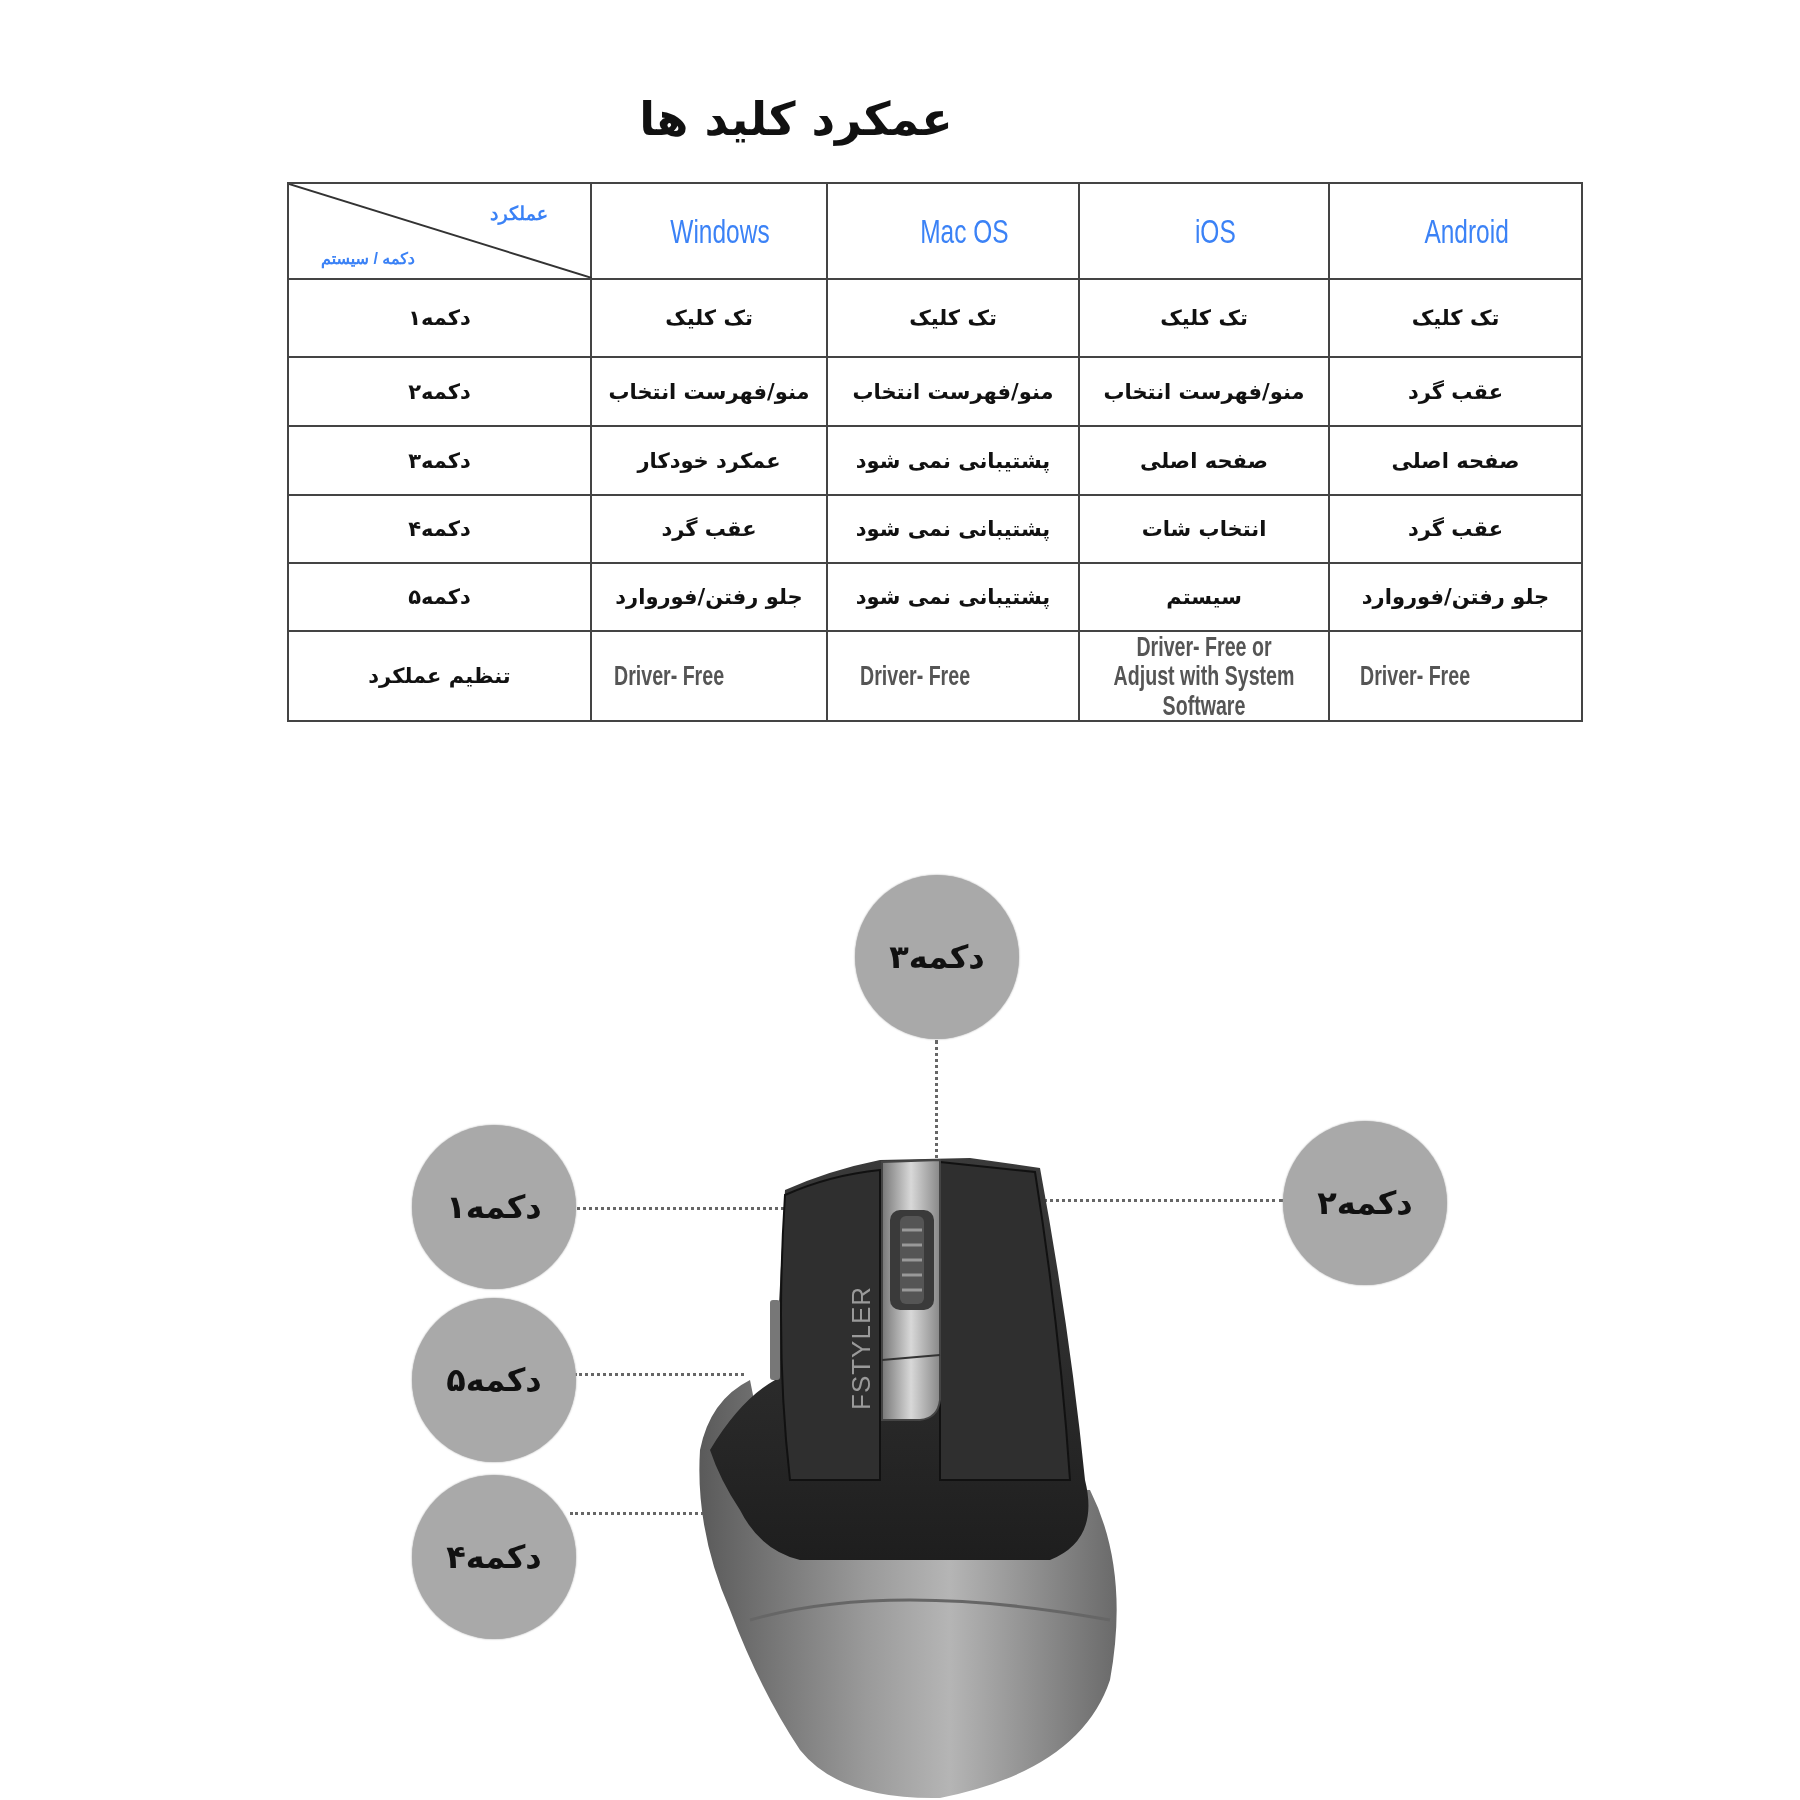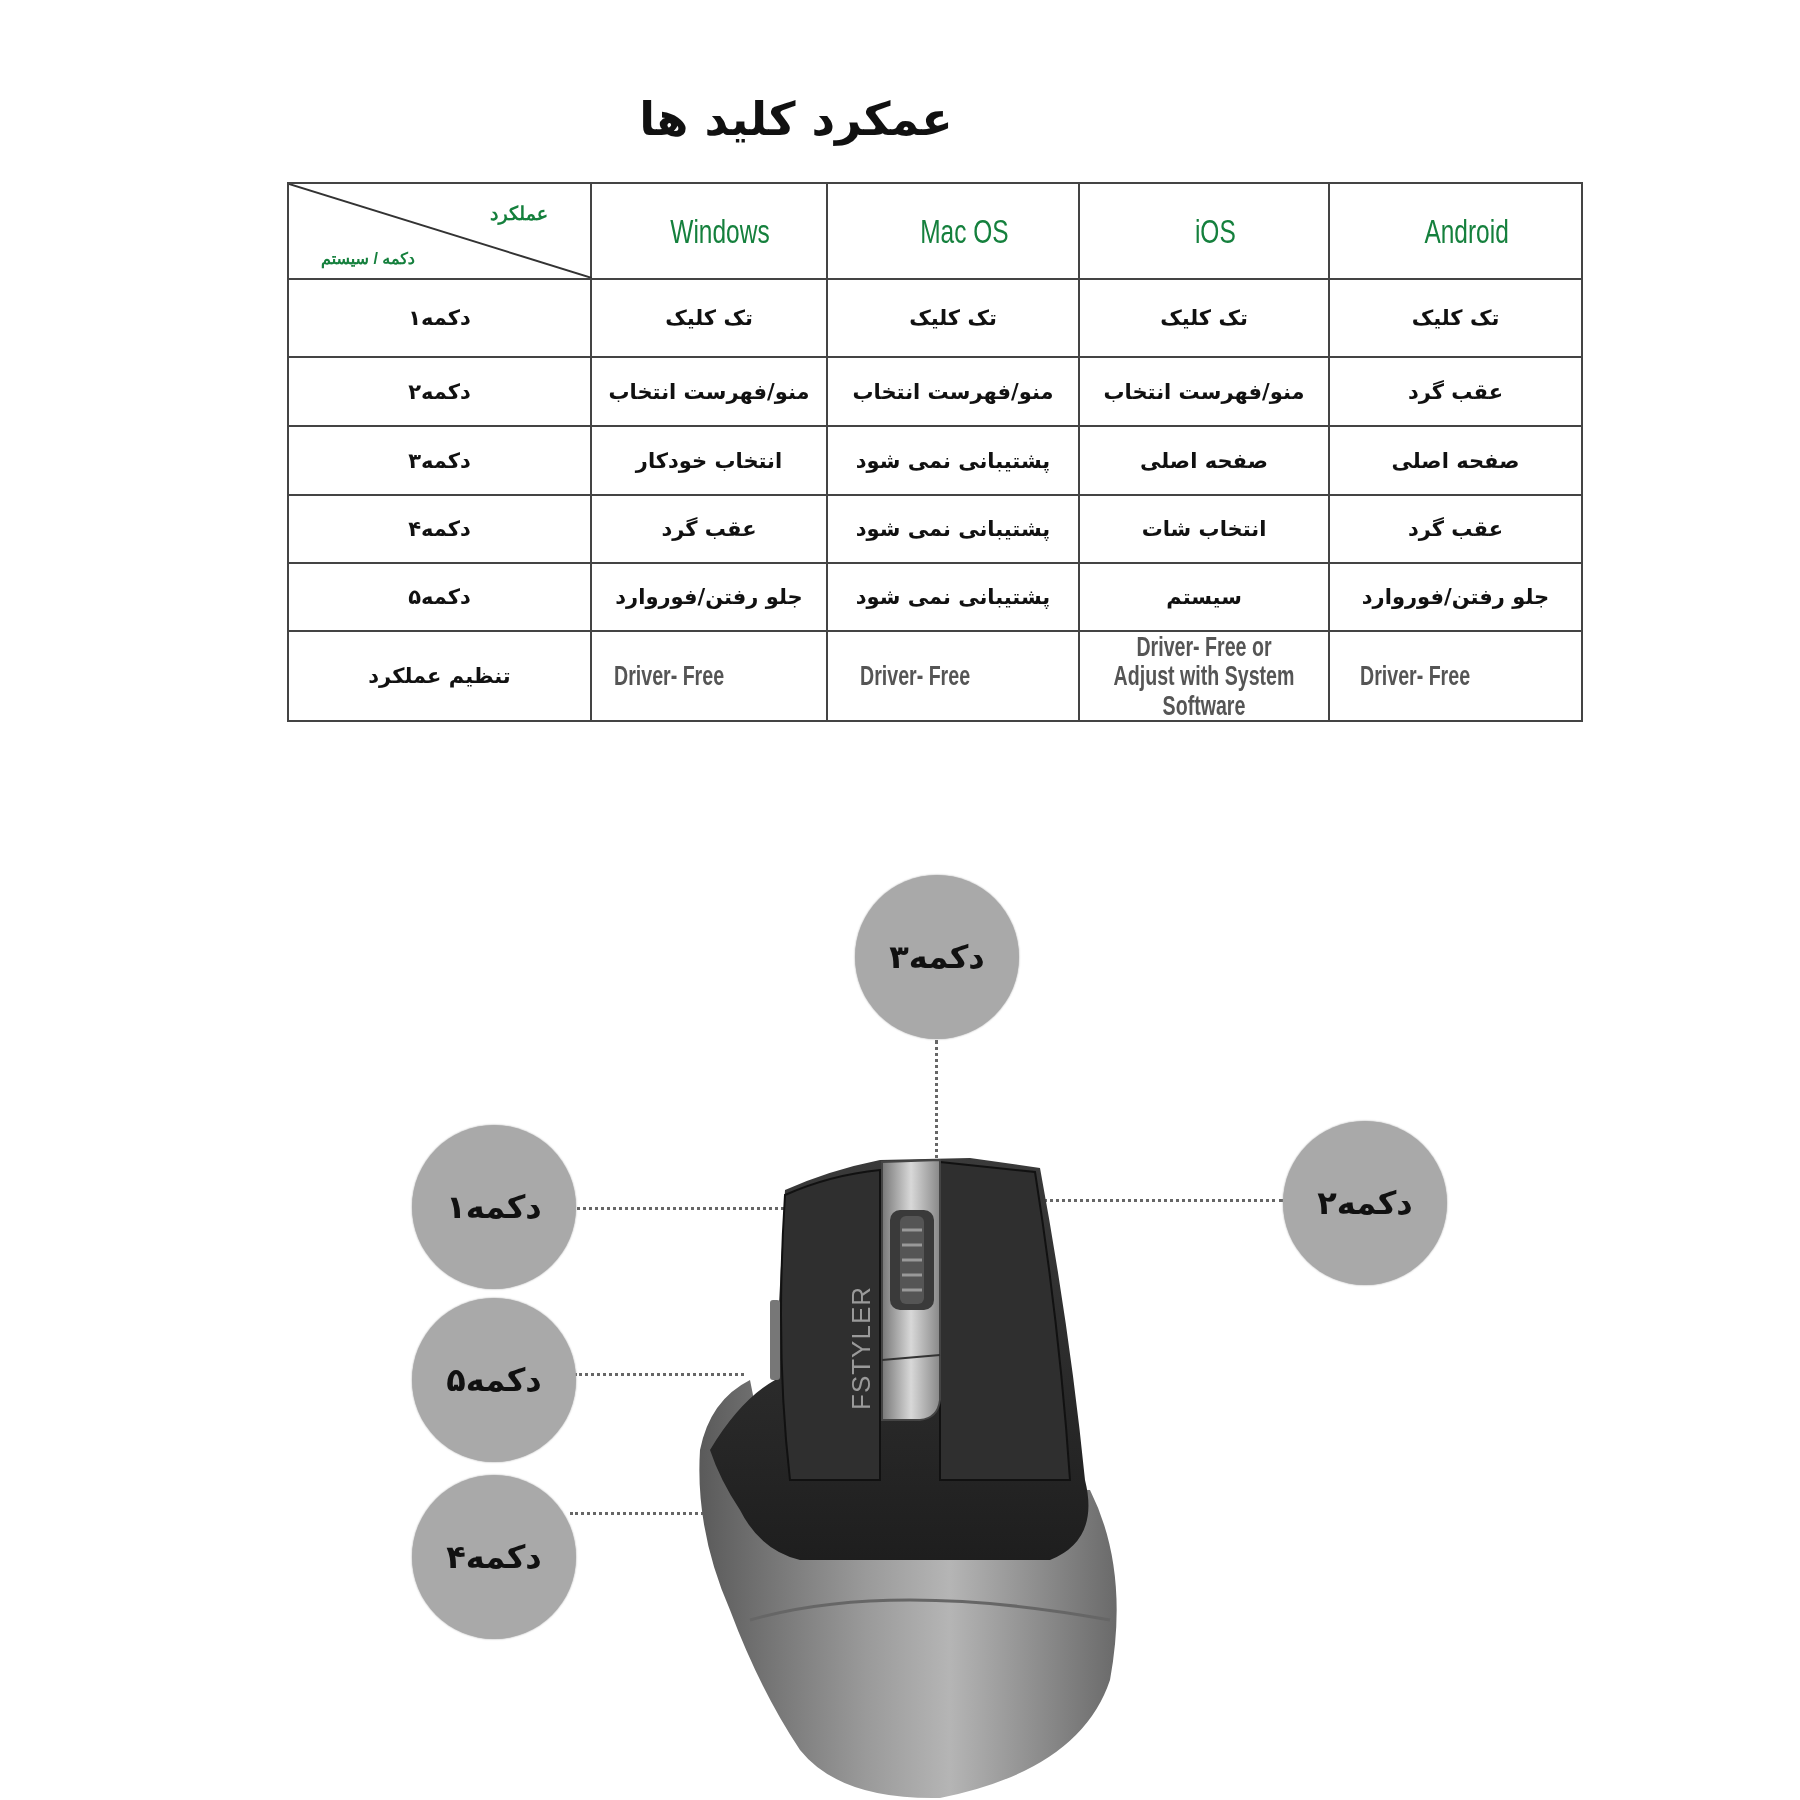--- a/index.html
+++ b/index.html
@@ -1,20 +1,20 @@
 <!DOCTYPE html>
 <html><head>
 <meta charset="utf-8">
 <style>
   html,body{margin:0;padding:0;background:#fff;}
   body{width:1800px;height:1800px;position:relative;overflow:hidden;font-family:"DejaVu Sans",sans-serif;color:#111;}
   .title{position:absolute;left:0;width:1592px;top:92px;text-align:center;font-size:46px;font-weight:bold;letter-spacing:14px;direction:rtl;}
   table.keys{position:absolute;left:287px;top:182px;width:1294px;border-collapse:collapse;table-layout:fixed;}
   table.keys td{border:2px solid #444;text-align:center;vertical-align:middle;font-size:21px;font-weight:bold;padding:0 6px;}
-  table.keys tr.head td{height:94px;font-family:"Liberation Sans",sans-serif;font-size:34px;font-weight:normal;transform-origin:center;color:#15803d;padding-left:28px;}
+  table.keys tr.head td{height:94px;font-family:"Liberation Sans",sans-serif;font-size:34px;font-weight:normal;transform-origin:center;color:#3b82f6;padding-left:28px;}
   .cond{display:inline-block;transform:scaleX(0.72);font-family:"Liberation Sans",sans-serif;}
   td.corner{position:relative;padding:0;}
   td.corner svg{position:absolute;left:0;top:0;}
   .corner-top{position:absolute;right:42px;top:18px;font-size:19px;font-weight:bold;direction:rtl;}
   .corner-bot{position:absolute;left:32px;bottom:10px;font-size:16px;font-weight:bold;direction:rtl;}
   .rtl{direction:rtl;}
   .driver{color:#555;font-family:"Liberation Sans",sans-serif;font-size:28px;font-weight:bold;display:inline-block;transform:scaleX(0.7);line-height:1.05;}
   .driver.left{transform-origin:left center;}
   .osreq{font-size:21px;font-weight:bold;}
   .bubble{position:absolute;width:164px;height:164px;border-radius:50%;background:#a9a9a9;display:flex;align-items:center;justify-content:center;font-size:32px;font-weight:bold;direction:rtl;color:#111;box-shadow:0 0 2px #999;}
@@ -58,21 +58,21 @@
   </tr>
   <tr style="height:69px">
     <td class="rtl">دکمه۲</td>
     <td class="rtl">منو/فهرست انتخاب</td>
     <td class="rtl">منو/فهرست انتخاب</td>
     <td class="rtl">منو/فهرست انتخاب</td>
     <td class="rtl">عقب گرد</td>
   </tr>
   <tr style="height:69px">
     <td class="rtl">دکمه۳</td>
-    <td class="rtl">انتخاب خودکار</td>
+    <td class="rtl">عمکرد خودکار</td>
     <td class="rtl">پشتیبانی نمی شود</td>
     <td class="rtl">صفحه اصلی</td>
     <td class="rtl">صفحه اصلی</td>
   </tr>
   <tr style="height:68px">
     <td class="rtl">دکمه۴</td>
     <td class="rtl">عقب گرد</td>
     <td class="rtl">پشتیبانی نمی شود</td>
     <td class="rtl">انتخاب شات</td>
     <td class="rtl">عقب گرد</td>

